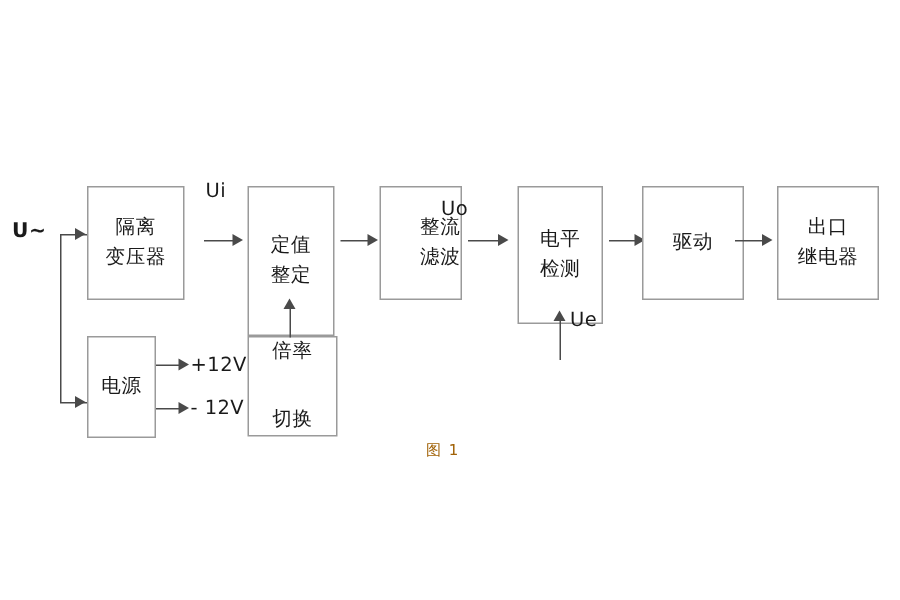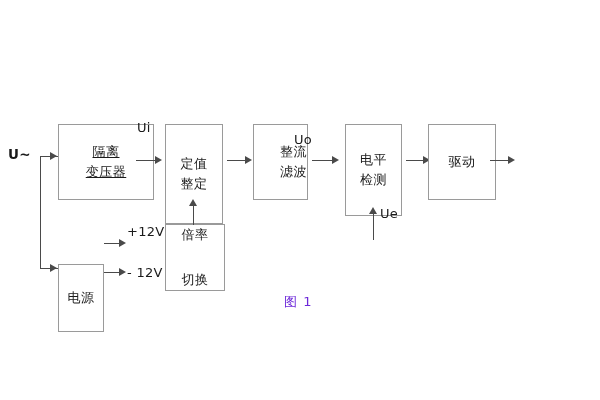--- a/index.html
+++ b/index.html
@@ -48,22 +48,22 @@
     font-size: 13px;
     white-space: nowrap;
     letter-spacing: 0.3px;
   }
   .label.bold {
     font-weight: bold;
     font-size: 13.5px;
   }
   .caption {
     position: absolute;
-    color: #6d28d9;
-    font-size: 13px;
+    color: #a16207;
+    font-size: 10px;
     white-space: nowrap;
     letter-spacing: 1px;
   }
 
   
   .hline {
     position: absolute;
     height: 0;
     border-top: 1.4px solid #4a4a4a;
   }
@@ -94,21 +94,21 @@
 <div id="diagram">
 
   <div class="label bold" style="left:8px; top:146px;">U~</div>
 
   <div class="hline" style="left:40px; top:156px; width:58px;"></div>
   <div class="vline" style="left:40px; top:156px; height:112px;"></div>
   <div class="hline" style="left:40px; top:268px; width:18px;"></div>
   <div class="arrow-right" style="left:50px; top:152px;"></div>
   <div class="arrow-right" style="left:50px; top:264px;"></div>
 
-  <div class="block" style="left:58px; top:124px; width:96px; height:76px;text-decoration:underline;">
+  <div class="block" style="left:58px; top:124px; width:65px; height:76px;">
     <span class="line">隔离</span>
     <span class="line">变压器</span>
   </div>
 
   <div class="label" style="left:137px; top:120px;">Ui</div>
   <div class="hline" style="left:136px; top:160px; width:21px;"></div>
   <div class="arrow-right" style="left:155px; top:156px;"></div>
 
   <div class="block" style="left:165px; top:124px; width:58px; height:100px;">
     <span class="line">定值</span>
@@ -135,28 +135,32 @@
   <div class="hline" style="left:406px; top:160px; width:20px;"></div>
   <div class="arrow-right" style="left:423px; top:156px;"></div>
 
   <div class="block" style="left:428px; top:124px; width:68px; height:76px;">
     <span class="line">驱动</span>
   </div>
 
   <div class="hline" style="left:490px; top:160px; width:22px;"></div>
   <div class="arrow-right" style="left:508px; top:156px;"></div>
 
+  <div class="block" style="left:518px; top:124px; width:68px; height:76px;">
+    <span class="line">出口</span>
+    <span class="line">继电器</span>
+  </div>
 
-  <div class="block" style="left:58px; top:224px; width:46px; height:68px;margin-top:40px;">
+  <div class="block" style="left:58px; top:224px; width:46px; height:68px;">
     <span class="line">电源</span>
   </div>
 
   <div class="hline" style="left:104px; top:243px; width:18px;"></div>
   <div class="arrow-right" style="left:119px; top:239px;"></div>
-  <div class="label" style="left:127px; top:224px;">+12V</div>
+  <div class="label" style="left:127px; top:236px;">+12V</div>
 
   <div class="hline" style="left:104px; top:272px; width:18px;"></div>
   <div class="arrow-right" style="left:119px; top:268px;"></div>
   <div class="label" style="left:127px; top:265px;">- 12V</div>
 
   <div class="block" style="left:165px; top:224px; width:60px; height:67px;gap:24px;">
     <span class="line">倍率</span>
     <span class="line">切换</span>
   </div>
 

